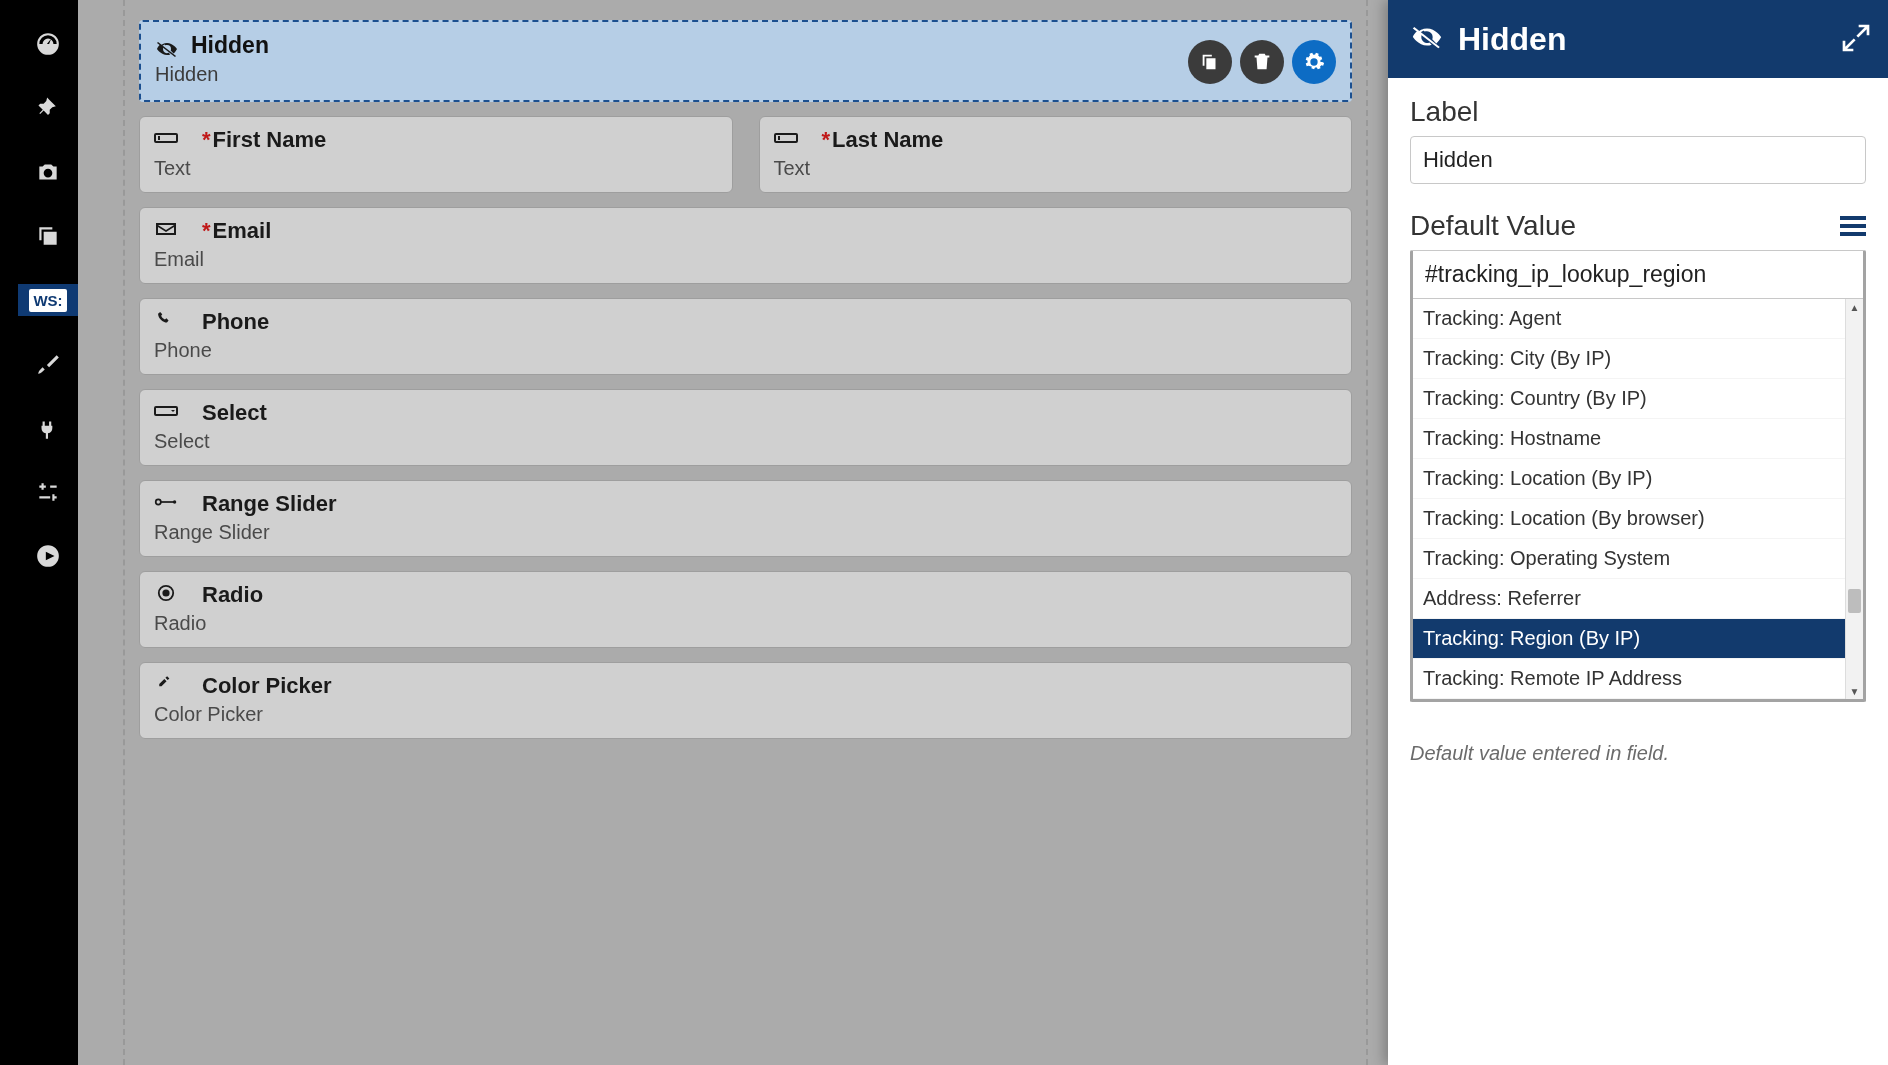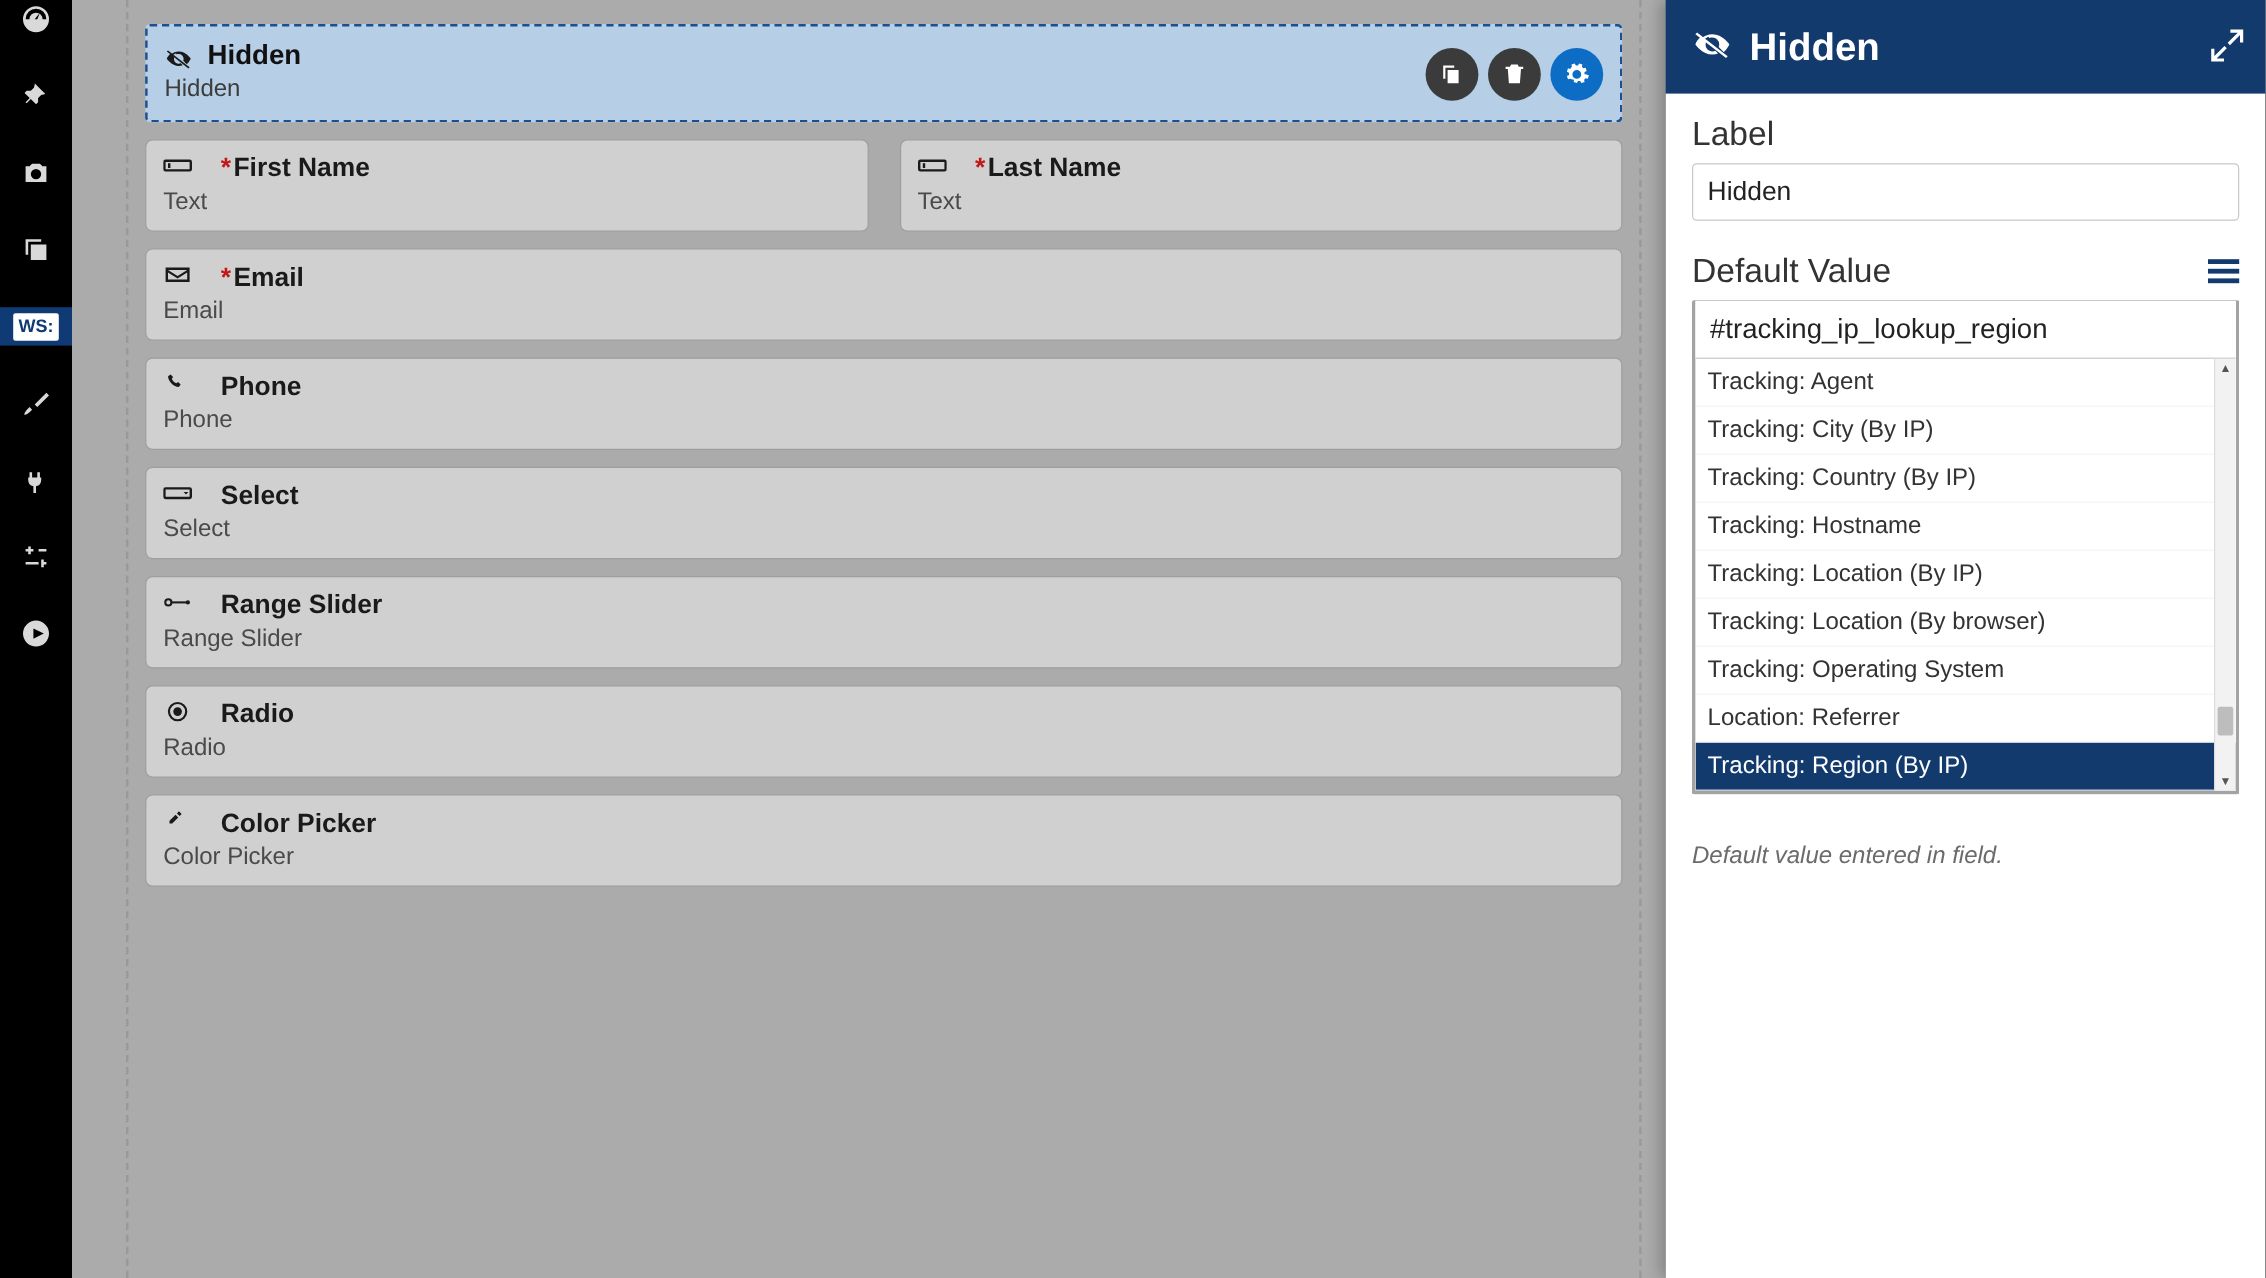--- a/index.html
+++ b/index.html
@@ -6,21 +6,23 @@
   html, body { height: 100%; font-family: "Segoe UI", Arial, sans-serif; }
   body { display: flex; background: #000; }
 
   
   .rail {
     width: 60px;
     background: #000;
     display: flex;
     flex-direction: column;
     align-items: center;
+    padding-top: 28px;
     gap: 32px;
+    margin-left: 18px;
   }
   .rail-item {
     width: 60px; height: 32px;
     display:flex; align-items:center; justify-content:center;
     color:#bfbfbf;
   }
   .rail-item.active { background:#0f3a73; }
   .rail-item.active .ws-badge{
     background:#fff; color:#0f3a73; font-weight:700;
     font-size:15px; padding:3px 4px; border-radius:2px;
@@ -353,22 +355,23 @@
       <input class="dd-search" value="#tracking_ip_lookup_region" style="">
       <div class="dd-list-wrap">
         <div class="dd-list" id="dd-list">
             <div class="dd-item">Tracking: Agent</div>
             <div class="dd-item">Tracking: City (By IP)</div>
             <div class="dd-item">Tracking: Country (By IP)</div>
             <div class="dd-item">Tracking: Hostname</div>
             <div class="dd-item">Tracking: Location (By IP)</div>
             <div class="dd-item">Tracking: Location (By browser)</div>
             <div class="dd-item">Tracking: Operating System</div>
-            <div class="dd-item">Location: Referrer</div>
+            <div class="dd-item">Address: Referrer</div>
             <div class="dd-item sel">Tracking: Region (By IP)</div>
+            <div class="dd-item">Tracking: Remote IP Address</div>
           </div>
         <div class="dd-scroll">
           <div class="arrow">▲</div>
           <div class="thumb"></div>
           <div class="arrow" style="position:absolute;bottom:0;left:0;right:0">▼</div>
         </div>
       </div>
     </div>
 
     <div class="hint">Default value entered in field.</div>

